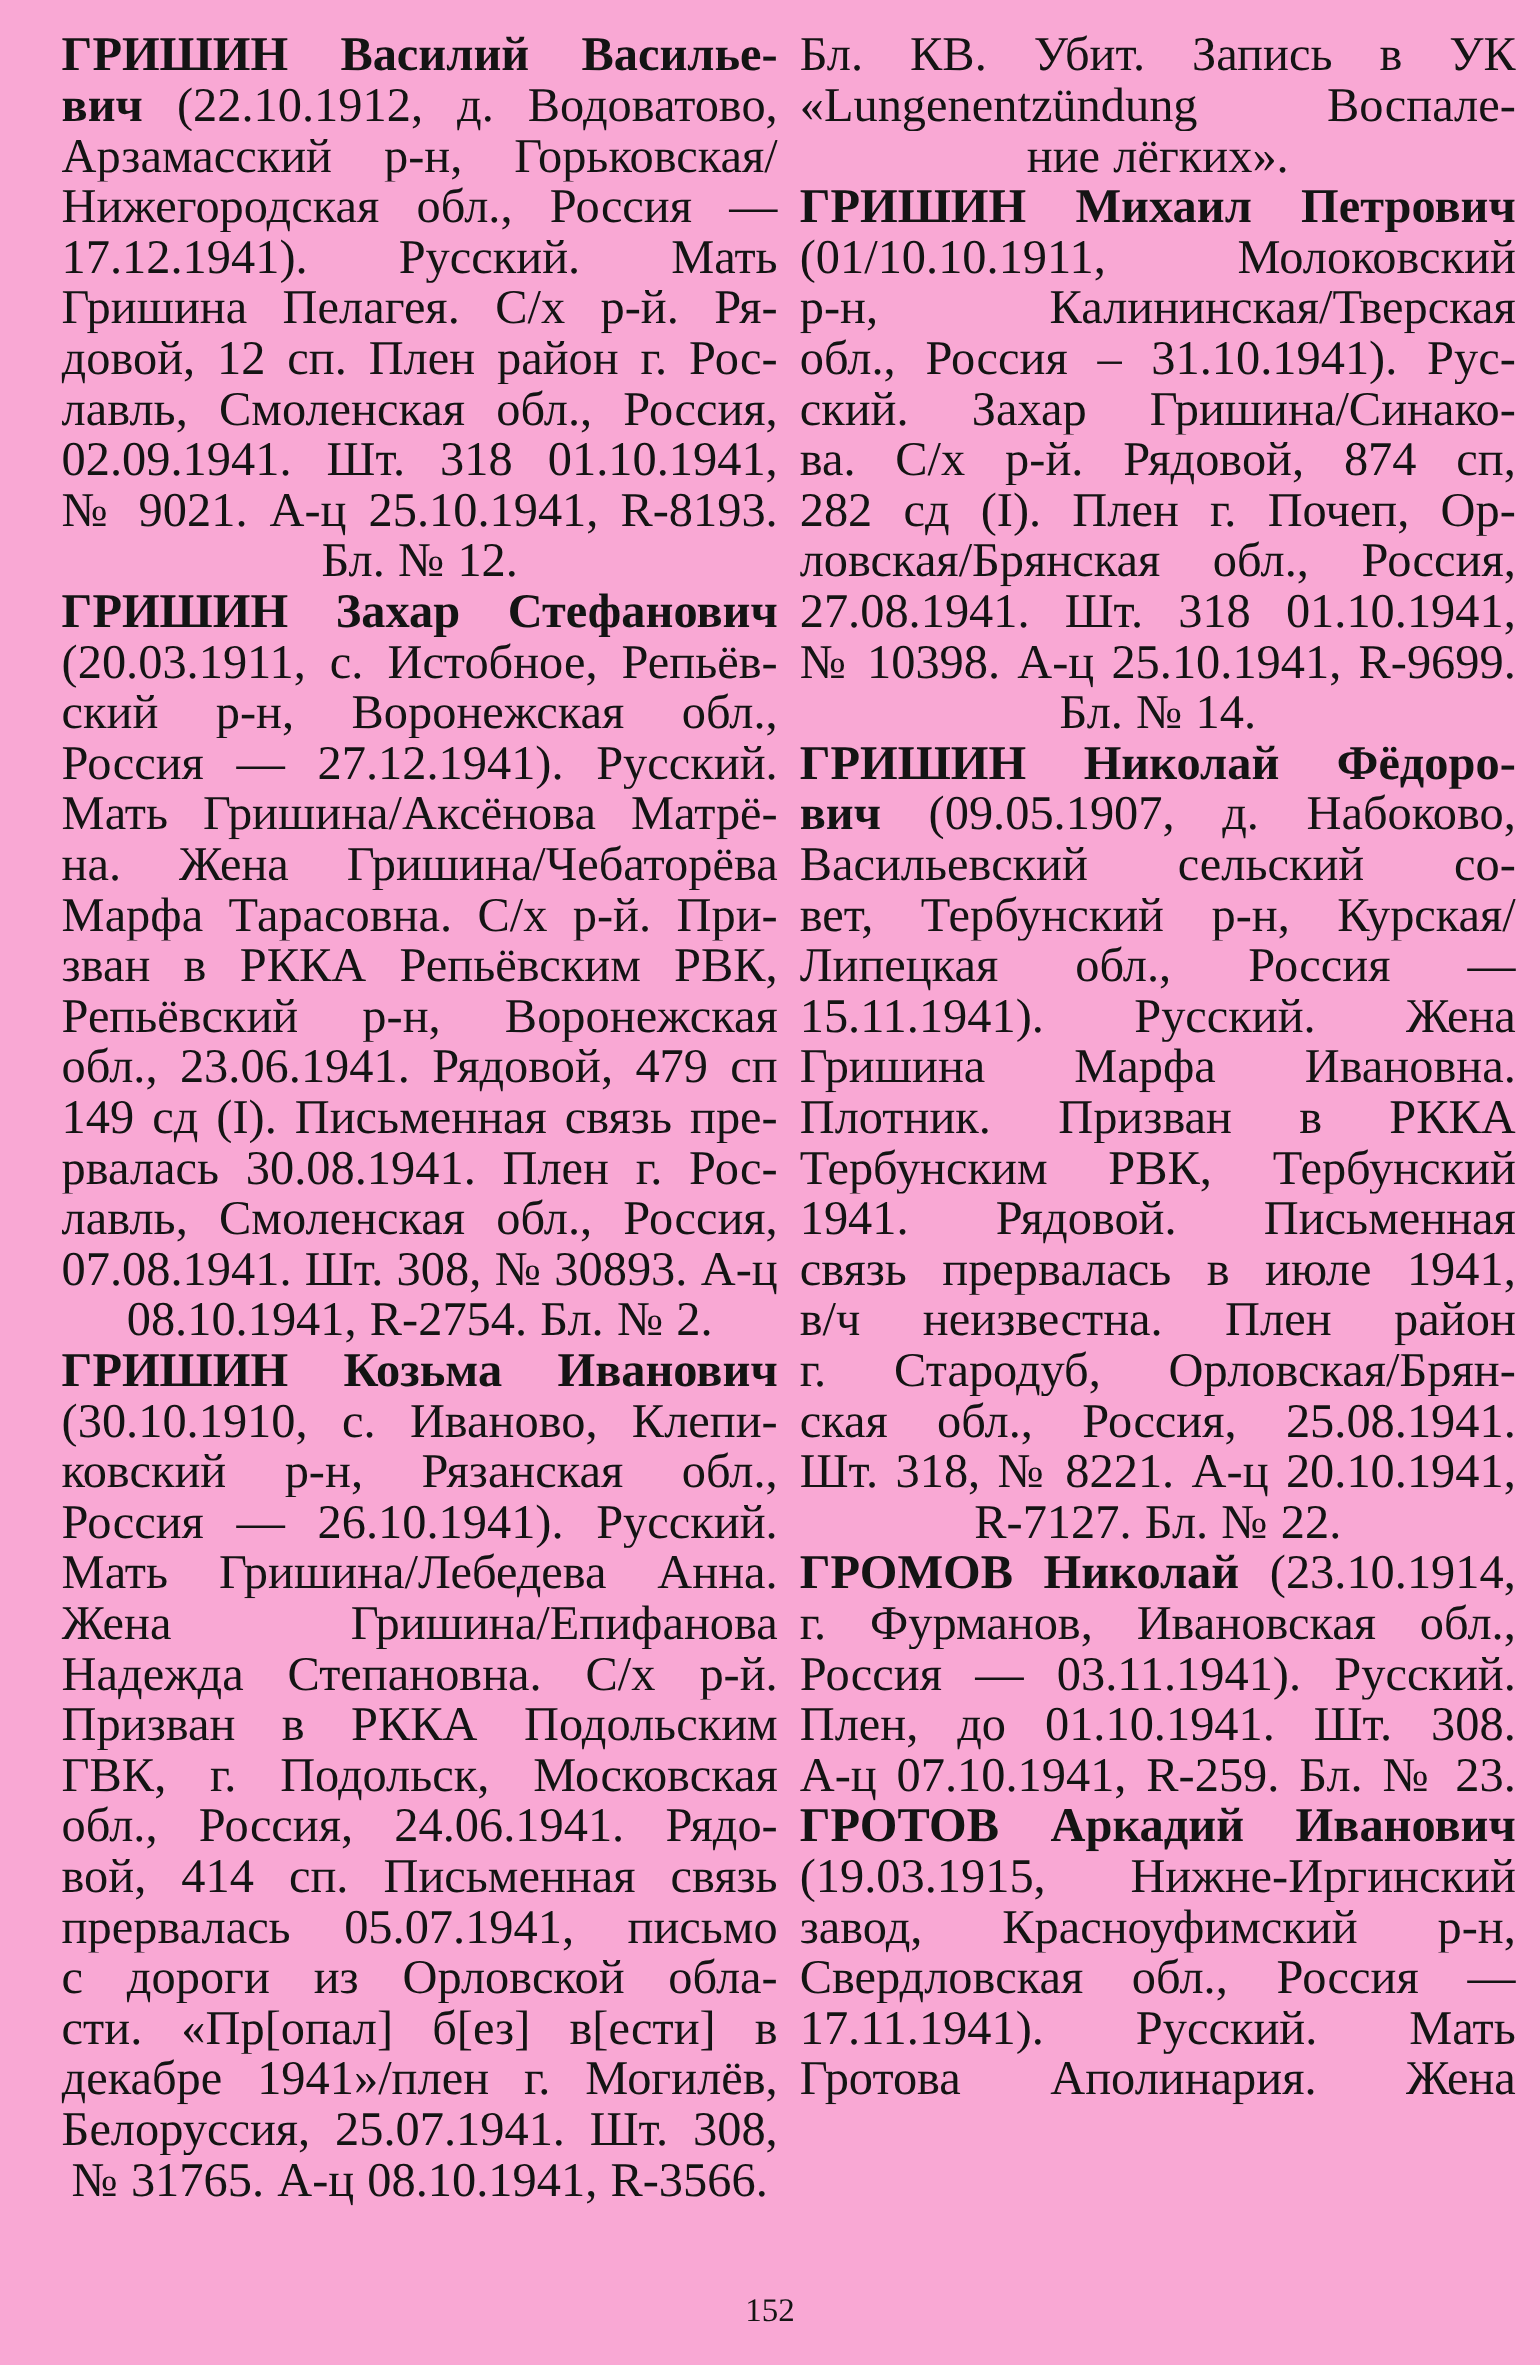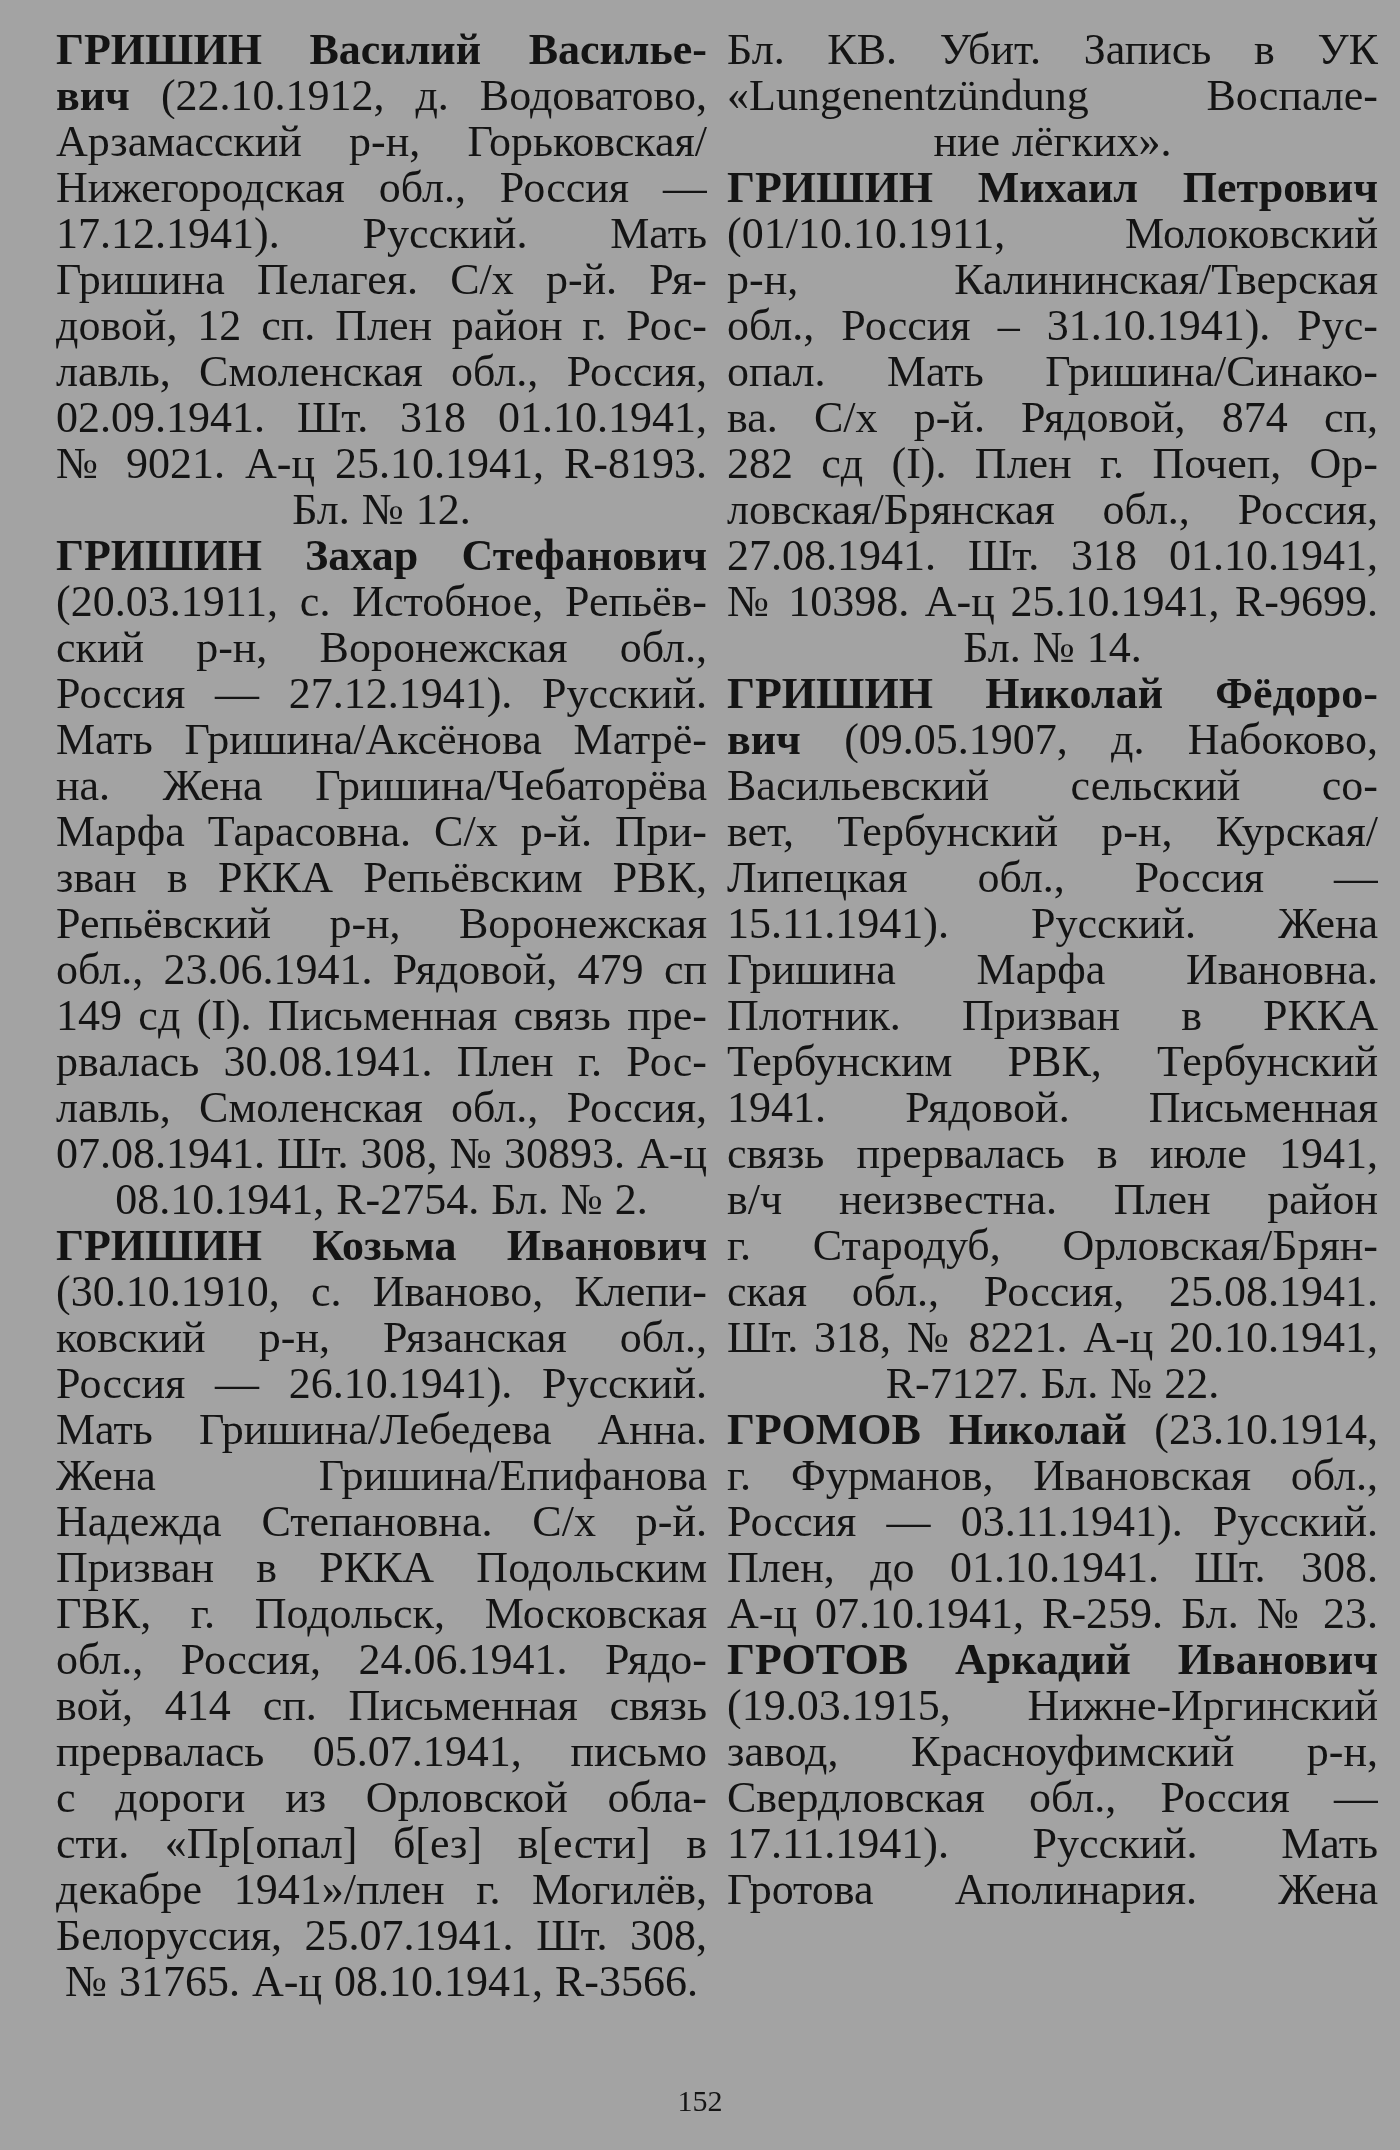--- a/index.html
+++ b/index.html
@@ -4,21 +4,21 @@
 <style>
   html, body {
     margin: 0;
     padding: 0;
     background: #ffffff;
   }
   .page {
     position: relative;
     width: 1400px;
     height: 2150px;
-    background: #a3a3a3;
+    background: #f9a8d4;
     color: #141414;
     font-family: "Liberation Serif", "DejaVu Serif", serif;
     overflow: hidden;
   }
   .columns {
     position: absolute;
     top: 27px;
     left: 56px;
     width: 1322px;
     display: flex;
@@ -120,21 +120,21 @@
         <div class="entry">
           <div class="line">Бл. КВ. Убит. Запись в УК</div>
           <div class="line">«Lungenentzündung Воспале-</div>
           <div class="line last">ние лёгких».</div>
         </div>
         <div class="entry">
           <div class="line"><b>ГРИШИН Михаил Петрович</b></div>
           <div class="line">(01/10.10.1911, Молоковский</div>
           <div class="line">р-н, Калининская/Тверская</div>
           <div class="line">обл., Россия – 31.10.1941). Рус-</div>
-          <div class="line">опал. Мать Гришина/Синако-</div>
+          <div class="line">ский. Захар Гришина/Синако-</div>
           <div class="line">ва. С/х р-й. Рядовой, 874 сп,</div>
           <div class="line">282 сд (I). Плен г. Почеп, Ор-</div>
           <div class="line">ловская/Брянская обл., Россия,</div>
           <div class="line">27.08.1941. Шт. 318 01.10.1941,</div>
           <div class="line">№ 10398. А-ц 25.10.1941, R-9699.</div>
           <div class="line last">Бл. № 14.</div>
         </div>
         <div class="entry">
           <div class="line"><b>ГРИШИН Николай Фёдоро-</b></div>
           <div class="line"><b>вич</b> (09.05.1907, д. Набоково,</div>

